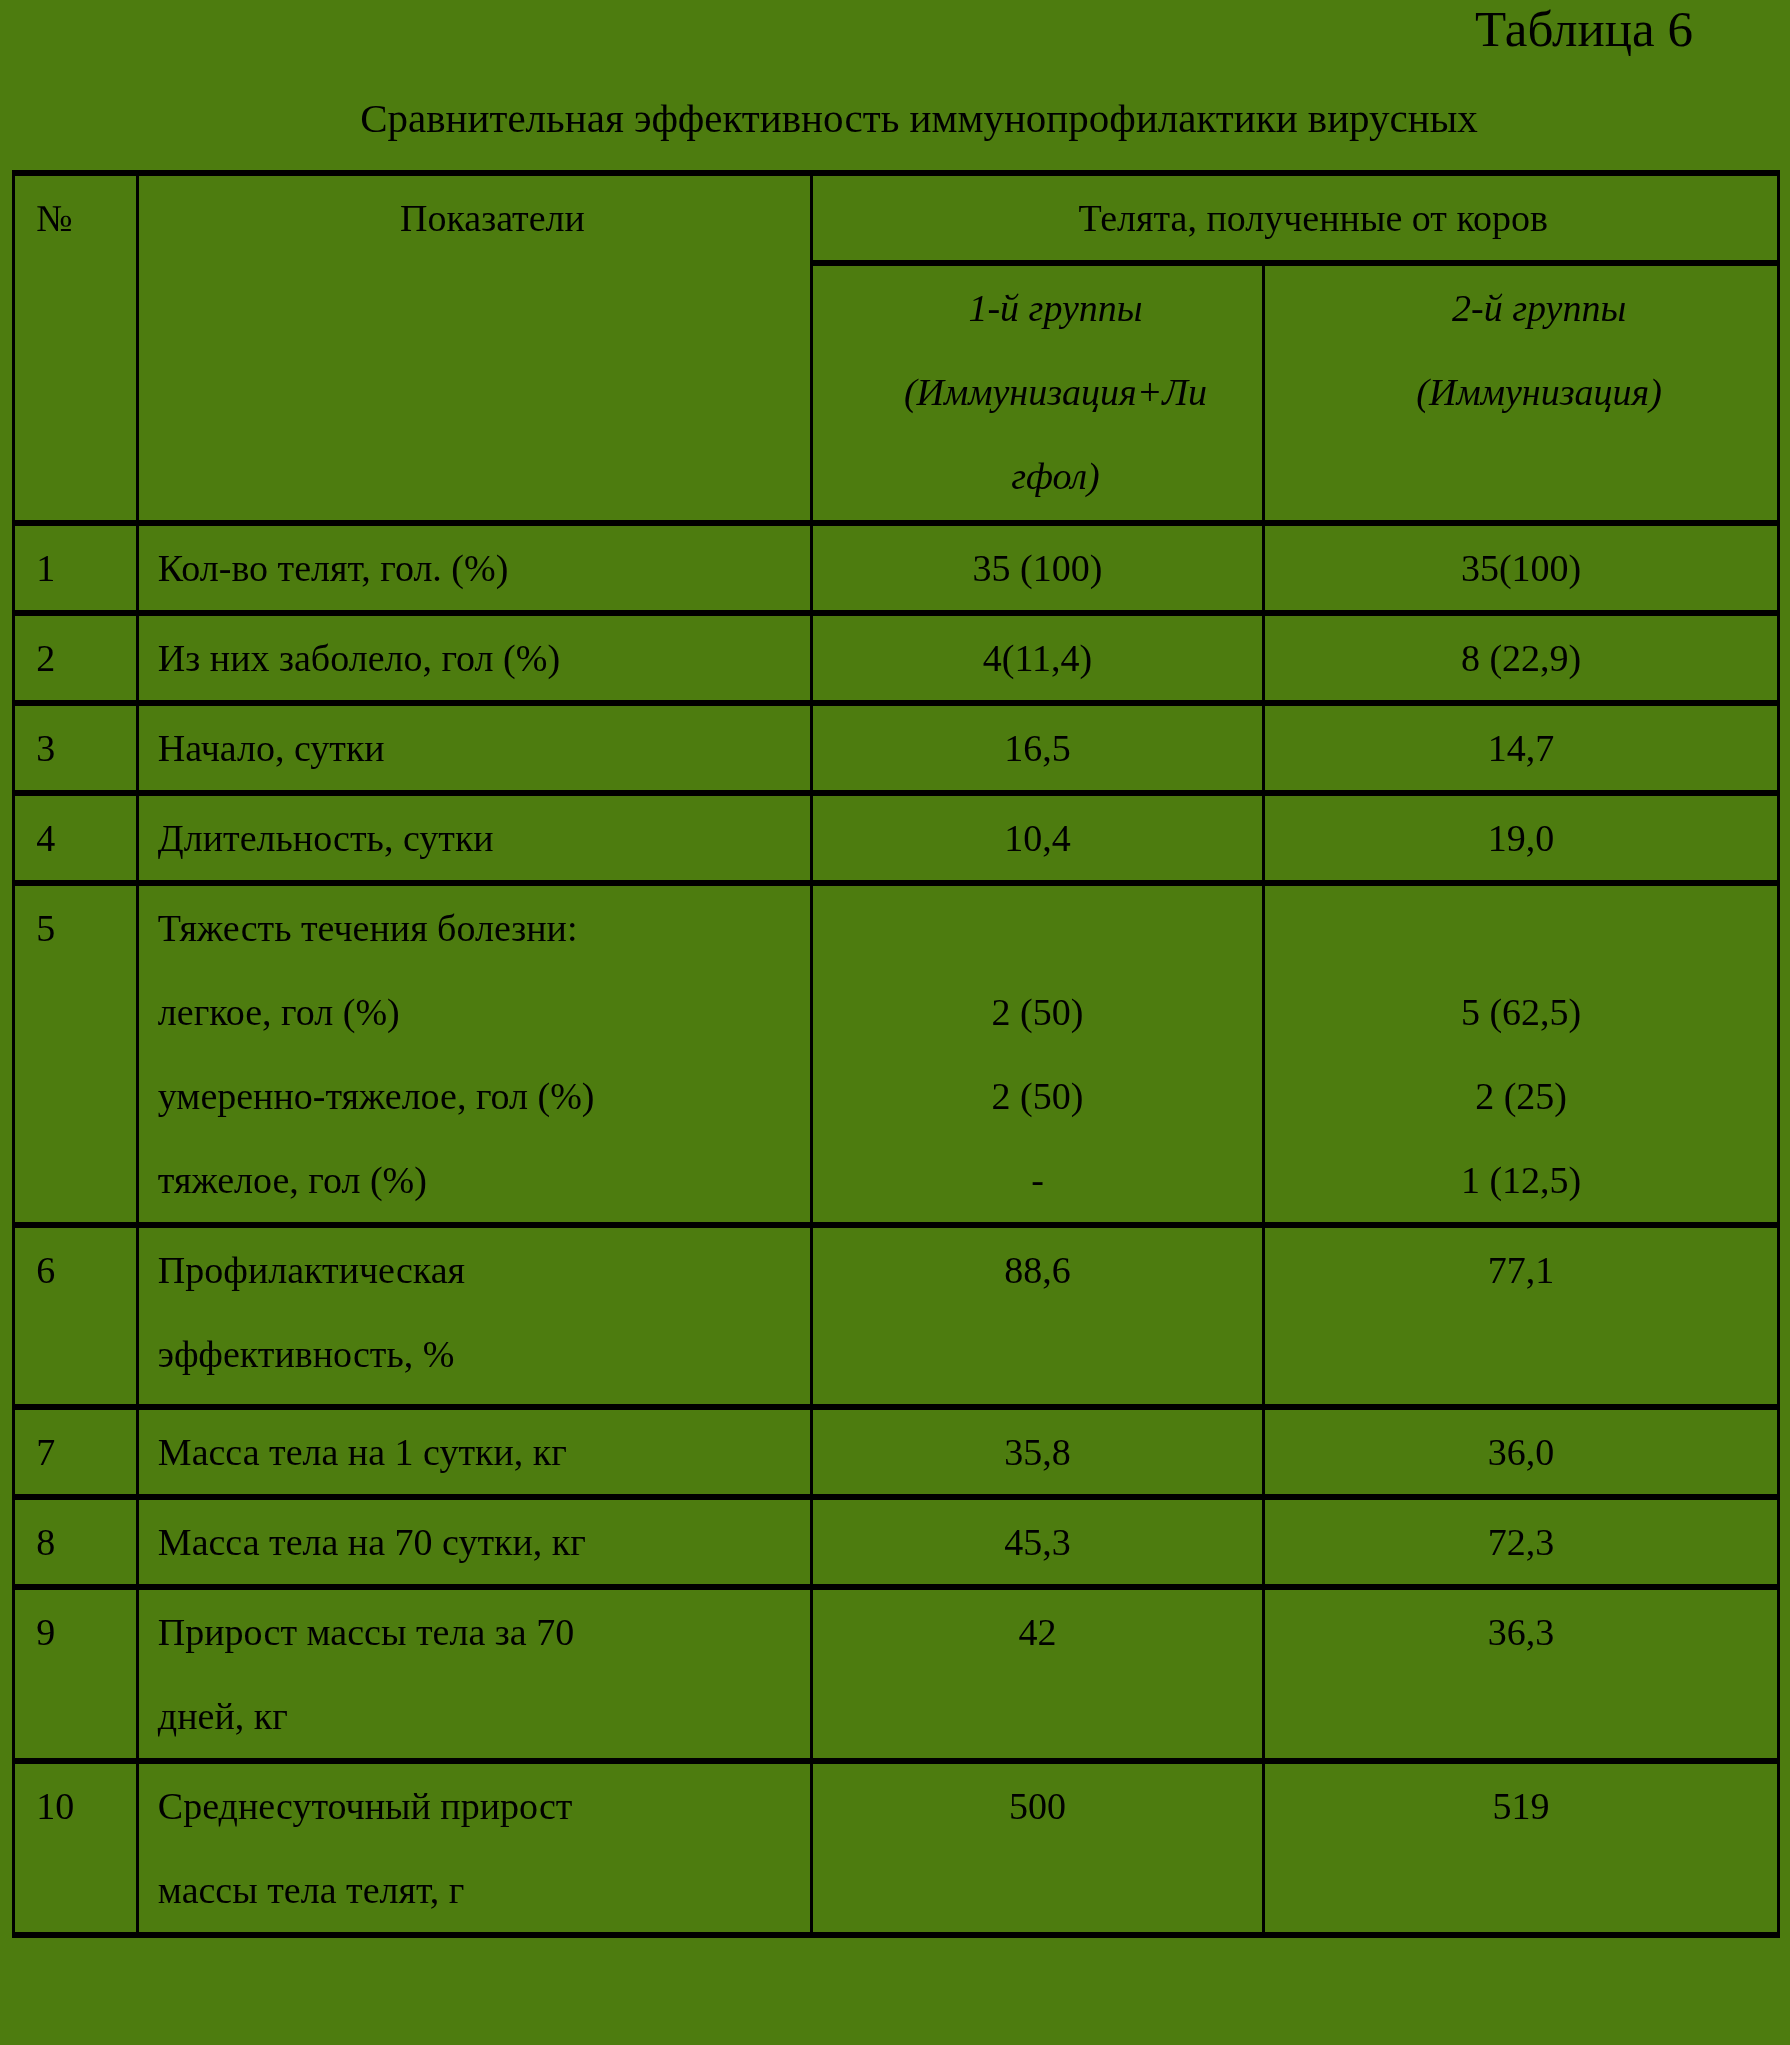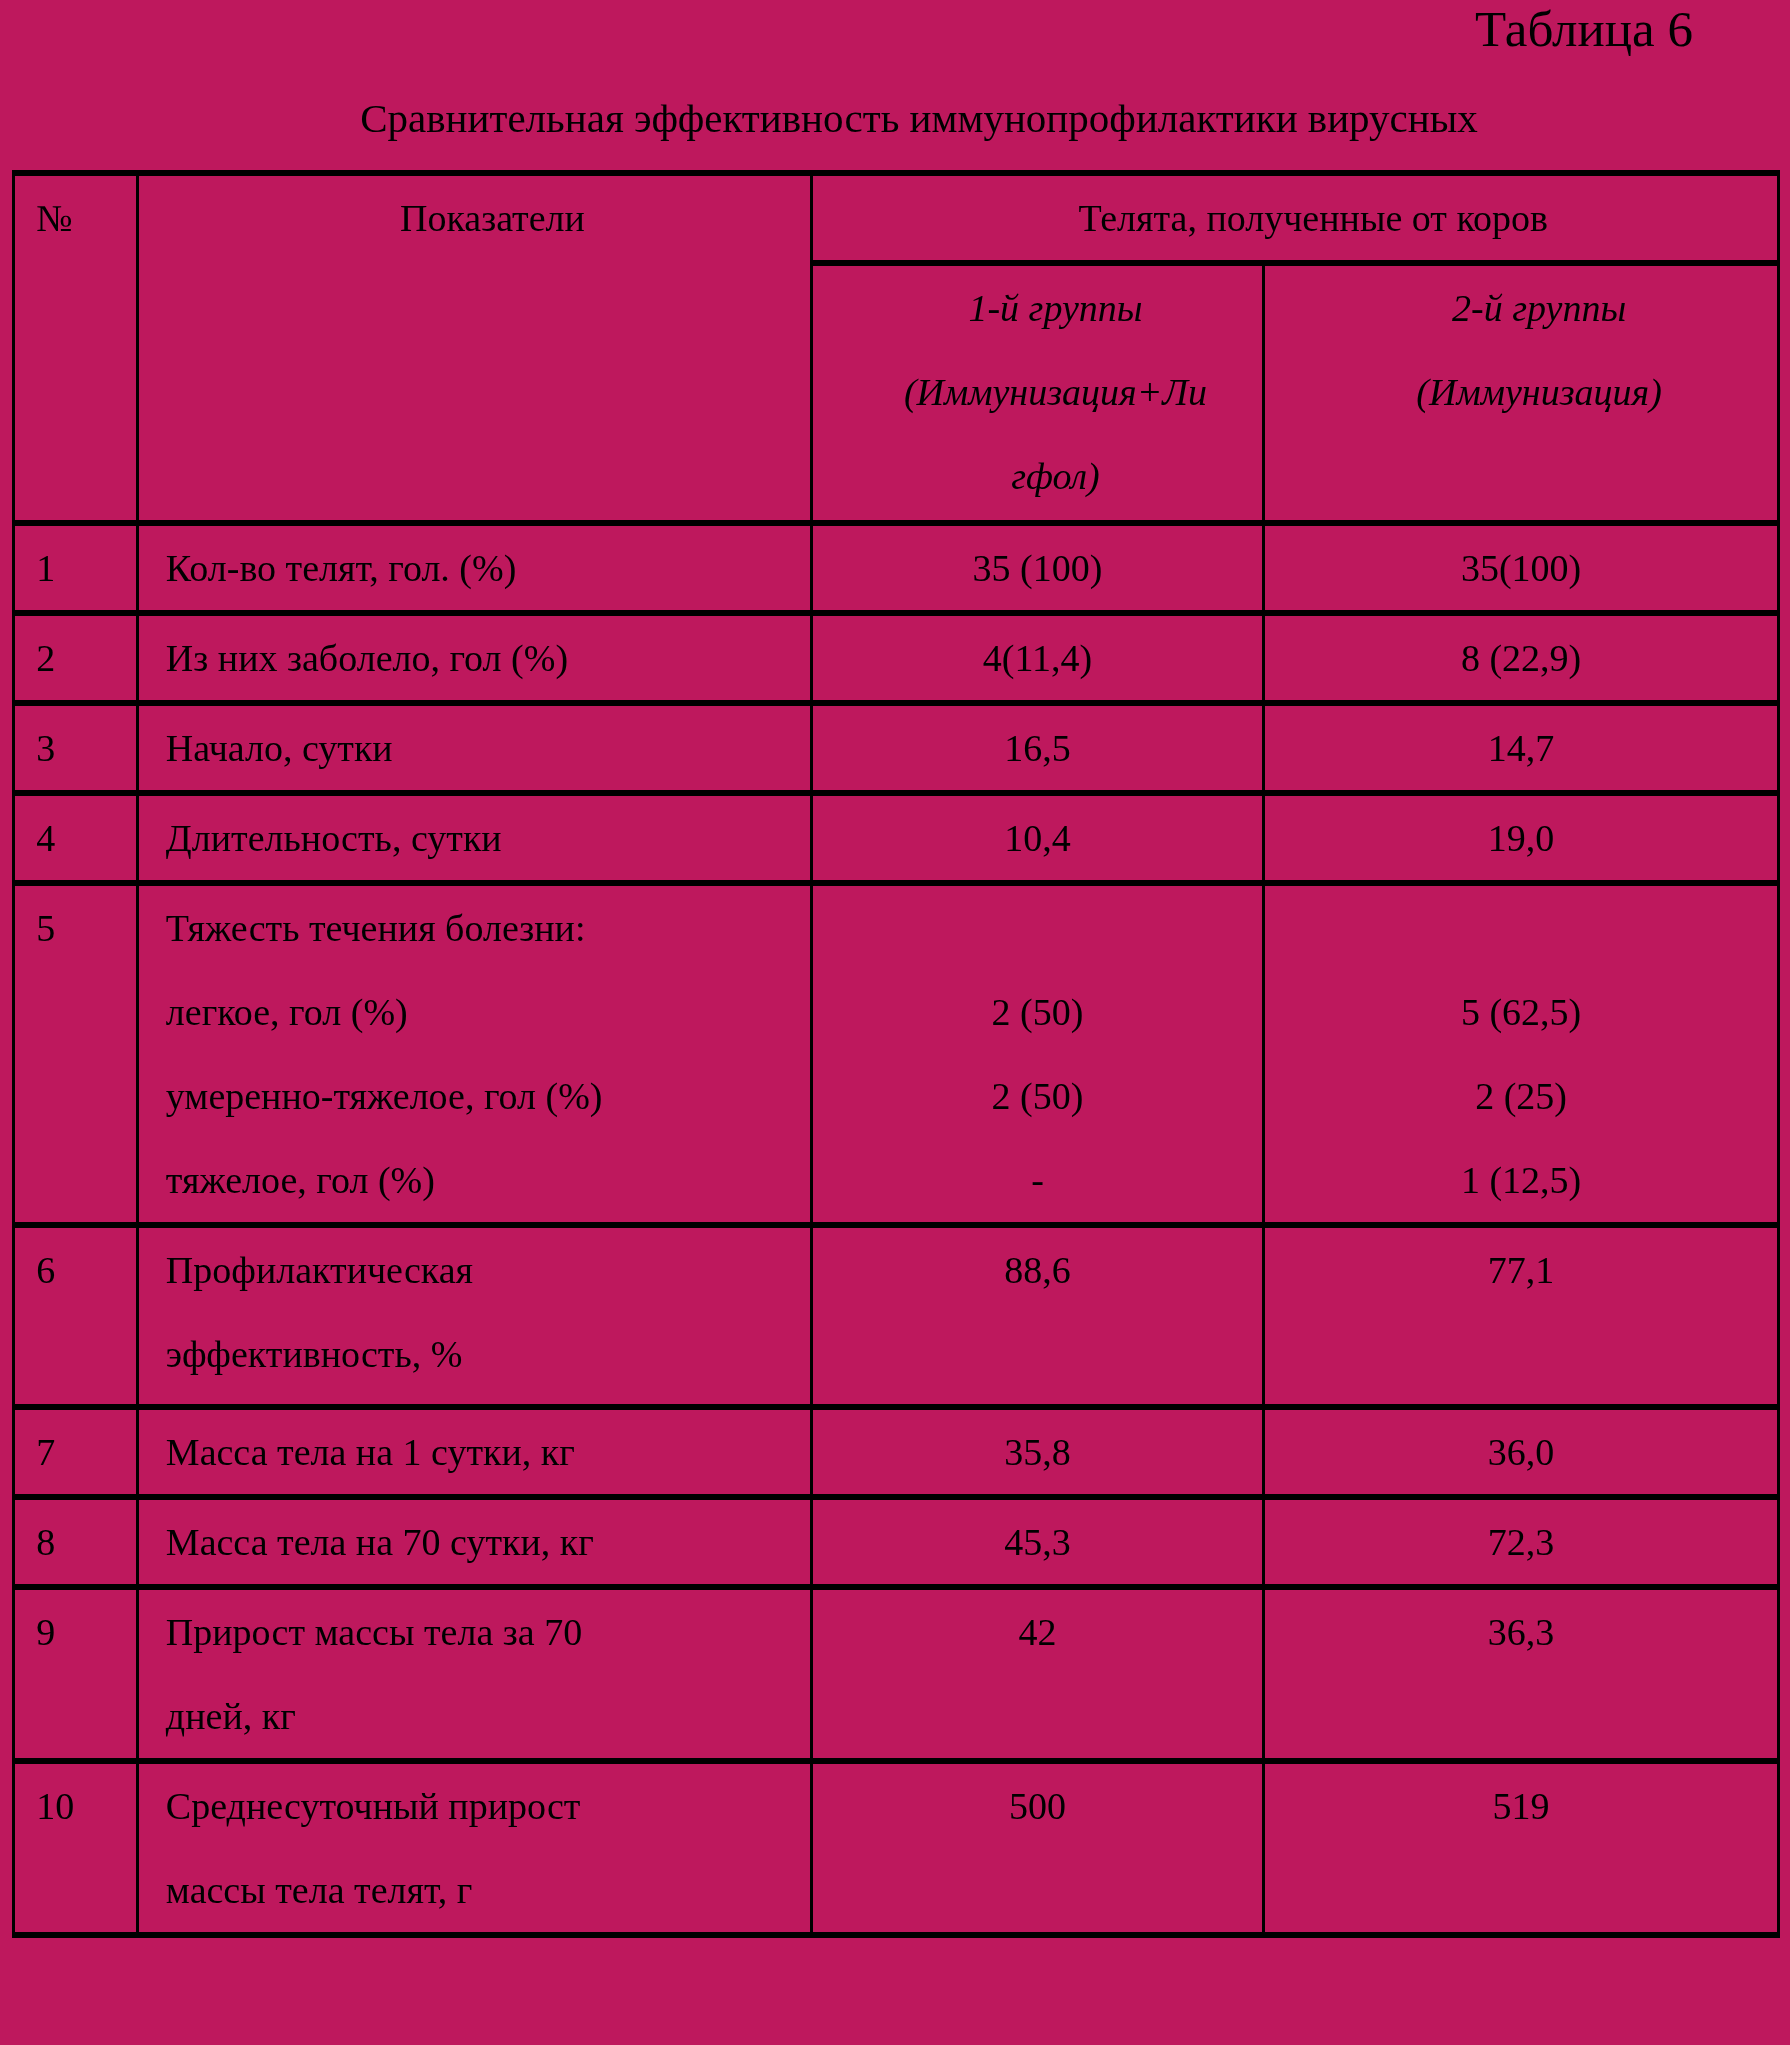--- a/index.html
+++ b/index.html
@@ -8,21 +8,21 @@
     width: 1790px;
     height: 2046px;
     font-family: "Liberation Serif", "DejaVu Serif", serif;
     color: #000;
     overflow: hidden;
   }
   .doc {
     position: relative;
     width: 1790px;
     height: 2046px;
-    background: #be185d;
+    background: #4d7c0f;
   }
   .table-label {
     height: 59px;
     line-height: 59px;
     text-align: right;
     padding-right: 97px;
     font-size: 51px;
   }
   .caption {
     margin-top: 16.4px;
@@ -54,21 +54,21 @@
     font-size: 38px;
     padding: 0;
     overflow: hidden;
   }
   .ln {
     height: 84px;
     line-height: 84px;
     white-space: nowrap;
   }
   .num-cell  { padding-left: 21px; }
-  .label-cell{ padding-left: 27px; }
+  .label-cell{ padding-left: 19px; }
   .val-cell  { text-align: center; }
   .hdr-ind, .hdr-parent, .hdr-group { text-align: center; padding-left: 36px; }
   tr.h-top    { height: 82px; }
   tr.h-sub    { height: 260px; font-style: italic; }
   tr.r-single { height: 83px; }
   tr.r-5      { height: 337px; }
   tr.r-6      { height: 182px; }
   tr.r-9      { height: 169px; }
   tr.r-10     { height: 170px; font-family: Liberation Serif, serif; }
 </style>

